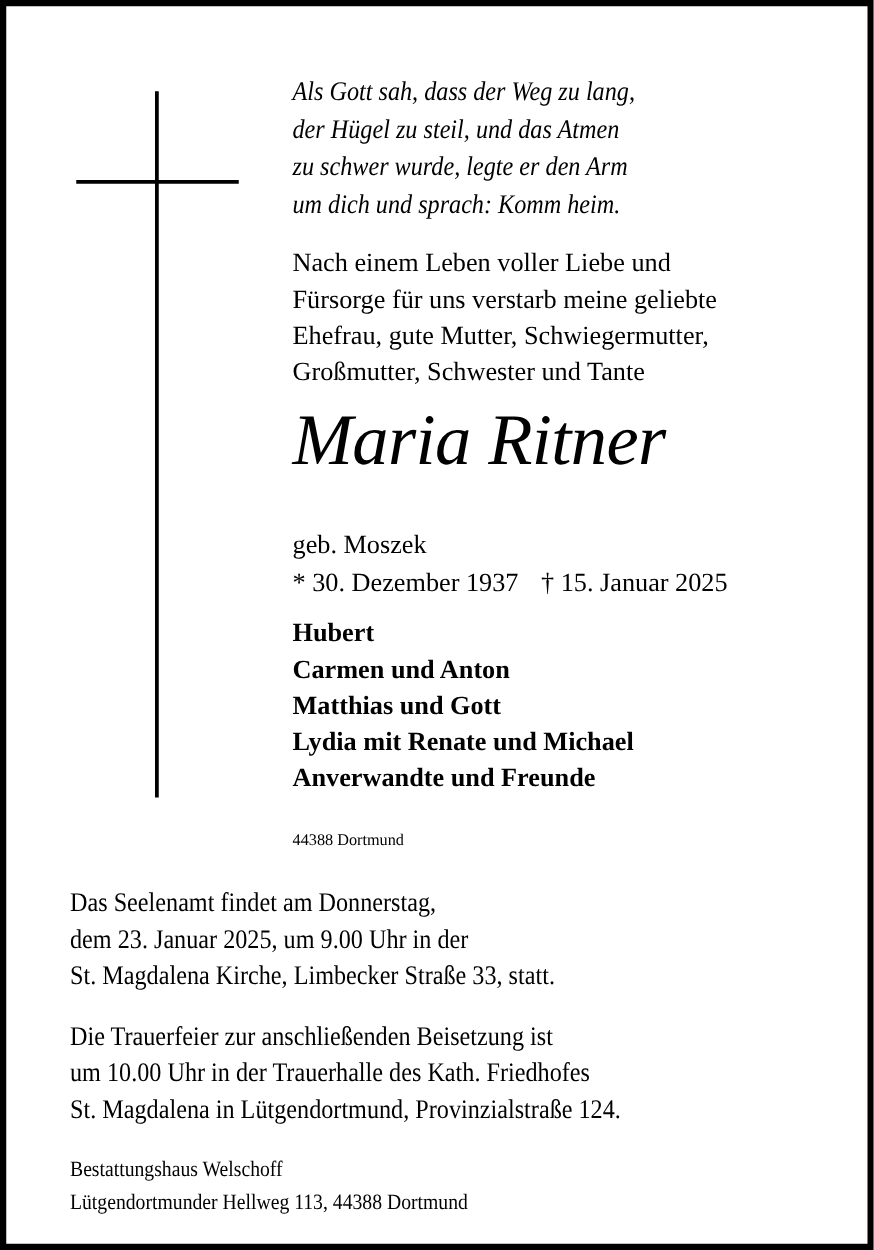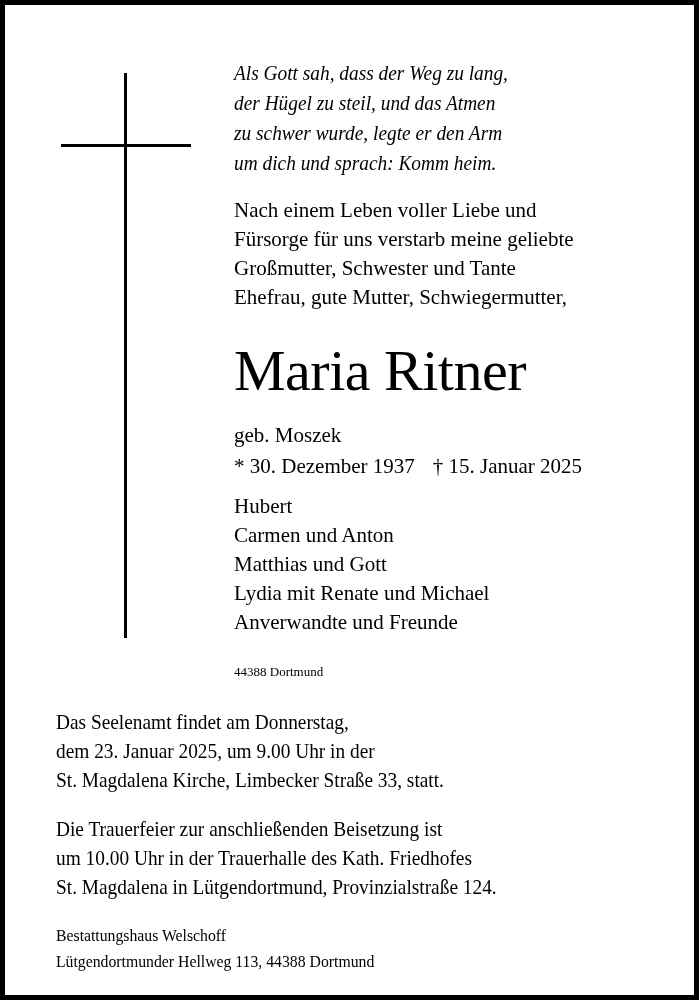--- a/index.html
+++ b/index.html
@@ -3,24 +3,24 @@
 <meta charset="utf-8">
 <style>
   html, body { margin:0; padding:0; background:#fff; }
   body { width:699px; height:1000px; position:relative; overflow:hidden; font-family:"Liberation Serif", serif; color:#000; }
   .frame { position:absolute; left:0; top:0; width:699px; height:1000px; box-sizing:border-box; border:5px solid #000; background:#fff; }
   .cross-v { position:absolute; left:119px; top:68px; width:3px; height:565px; background:#000; }
   .cross-h { position:absolute; left:56px; top:139px; width:130px; height:3px; background:#000; }
   .block { position:absolute; left:234px; }
   .verse { top:58px; font-style:italic; font-size:21.5px; line-height:30px; transform:scaleX(0.9); transform-origin:left top; white-space:nowrap; }
   .intro { top:196px; font-size:21px; line-height:29px; white-space:nowrap; }
-  .name { top:333px; font-size:58px; line-height:76px; white-space:nowrap; letter-spacing:-0.5px; }
+  .name { top:314px; font-size:58px; line-height:76px; white-space:nowrap; letter-spacing:-0.5px;font-style:italic; }
   .birth { top:420px; font-size:21px; line-height:31px; white-space:nowrap; }
   .birth .gap { display:inline-block; width:18px; }
-  .mourners { top:492px; font-size:21px; font-weight:normal; line-height:29px; white-space:nowrap; }
+  .mourners { top:492px; font-size:21px; font-weight:bold; line-height:29px; white-space:nowrap; }
   .city { top:660px; font-size:13px; line-height:24px; white-space:nowrap; }
   .full { position:absolute; left:56px; white-space:nowrap; transform:scaleX(0.9); transform-origin:left top; }
   .mass { top:708px; font-size:21.5px; line-height:29px; }
   .ceremony { top:815px; font-size:21.5px; line-height:29px; }
   .undertaker { top:922px; font-size:17.5px; line-height:26px; }
   .line { display:block; }
 </style>
 </head>
 <body>
 
@@ -32,22 +32,22 @@
 <div class="block verse">
   <span class="line">Als Gott sah, dass der Weg zu lang,</span>
   <span class="line">der Hügel zu steil, und das Atmen</span>
   <span class="line">zu schwer wurde, legte er den Arm</span>
   <span class="line">um dich und sprach: Komm heim.</span>
 </div>
 
 <div class="block intro">
   <span class="line">Nach einem Leben voller Liebe und</span>
   <span class="line">Fürsorge für uns verstarb meine geliebte</span>
+  <span class="line">Ehefrau, gute Mutter, Schwiegermutter,</span>
   <span class="line">Großmutter, Schwester und Tante</span>
-  <span class="line">Ehefrau, gute Mutter, Schwiegermutter,</span>
 </div>
 
 <div class="block name">Maria Ritner</div>
 
 <div class="block birth">
   <span class="line">geb. Moszek</span>
   <span class="line"><span>* 30. Dezember 1937</span><span class="gap"></span><span>† 15. Januar 2025</span></span>
 </div>
 
 <div class="block mourners">

